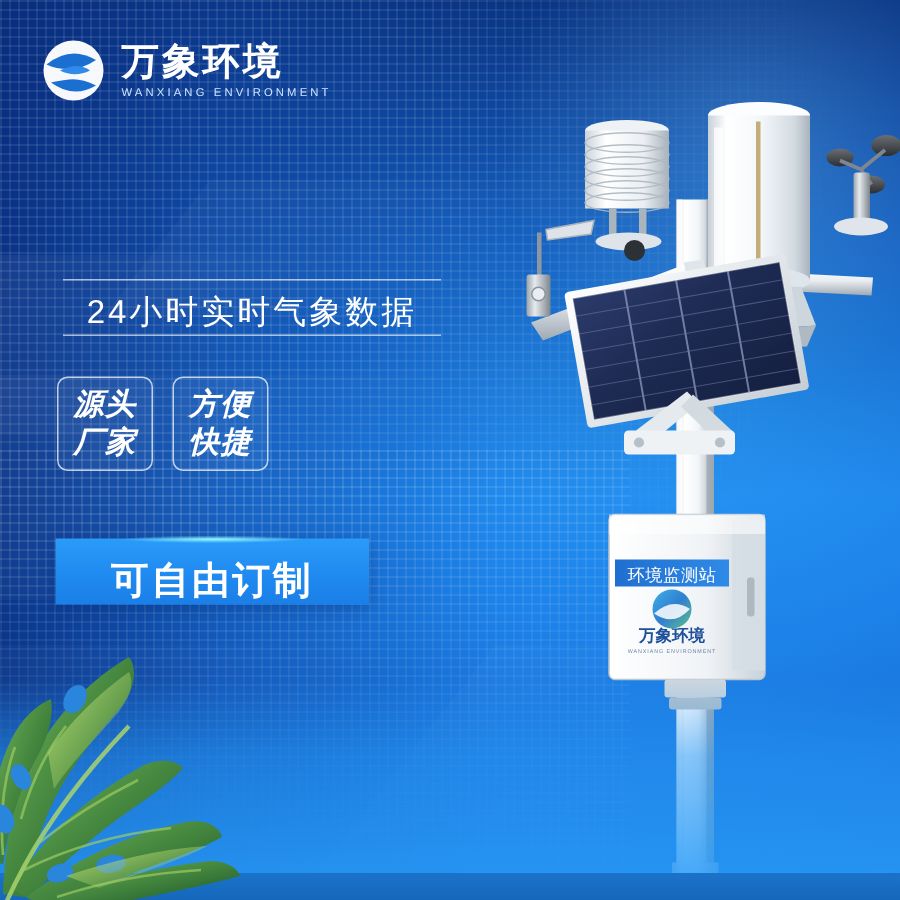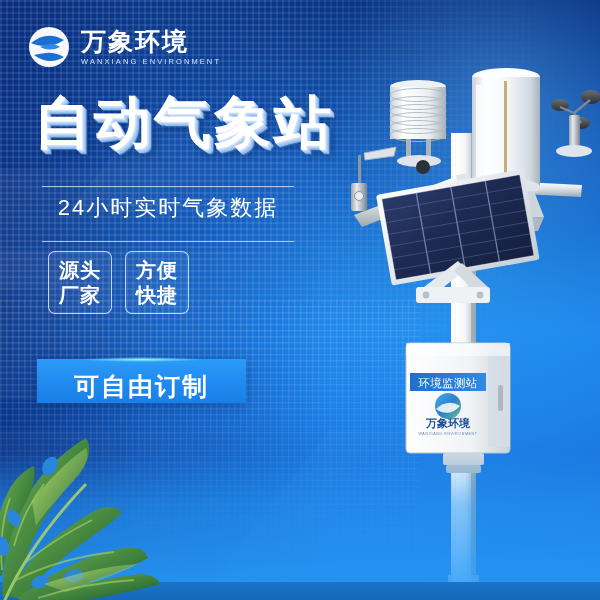--- a/index.html
+++ b/index.html
@@ -85,26 +85,26 @@
     text-shadow:
       1px 1px 0 #cfe2fa, 2px 2px 0 #b9d4f4, 3px 3px 0 #a3c5ee,
       4px 4px 0 #8db6e8, 5px 5px 0 #2f6fc4, 6px 6px 8px rgba(4,30,80,.55);
   }
 
   
   .subtitle-wrap{position:absolute;left:42px;top:186px;width:252px;text-align:center;}
   .sub-rule{height:1px;background:rgba(255,255,255,.62);}
   .subtitle{
     font-size:22px;color:#ffffff;letter-spacing:2px;line-height:1;
-    padding:10px 0 22px 0;white-space:nowrap;
-    font-family:"Liberation Sans","DejaVu Sans",sans-serif;
-  }
-
-  
-  .features{position:absolute;left:48px;top:251px;display:flex;gap:13px;}
+    padding:10px 0 4px 0;white-space:nowrap;
+    font-family:"Liberation Sans","DejaVu Sans",sans-serif;
+  }
+
+  
+  .features{position:absolute;left:38px;top:251px;display:flex;gap:13px;font-style:italic;}
   .feat{
     width:62px;height:61px;border:1px solid rgba(255,255,255,.72);border-radius:7px;
     display:flex;flex-direction:column;align-items:center;justify-content:center;
     color:#fff;font-size:20px;font-weight:700;line-height:1.22;letter-spacing:1px;
     font-family:"Liberation Sans","DejaVu Sans",sans-serif;
     background:rgba(255,255,255,.04);
   }
 
   
   .cta{
@@ -319,21 +319,20 @@
         <path d="M8 31 q15 11 30 2 q-10 -5 -18 -4 q-8 1 -12 2 z" fill="#1a6fd0"></path>
         <path d="M14 23 q12 -6 20 0 q-10 5 -20 0 z" fill="#2f8ae8"></path>
       </svg>
     </div>
     <div class="logo-text">
       <div class="logo-cn">万象环境</div>
       <div class="logo-en">WANXIANG ENVIRONMENT</div>
     </div>
   </div>
 
-  <div class="headline">自动气象站</div>
 
   <div class="subtitle-wrap">
     <div class="sub-rule"></div>
     <div class="subtitle">24小时实时气象数据</div>
     <div class="sub-rule"></div>
   </div>
 
   <div class="features">
     <div class="feat">
       <span>源头</span>

